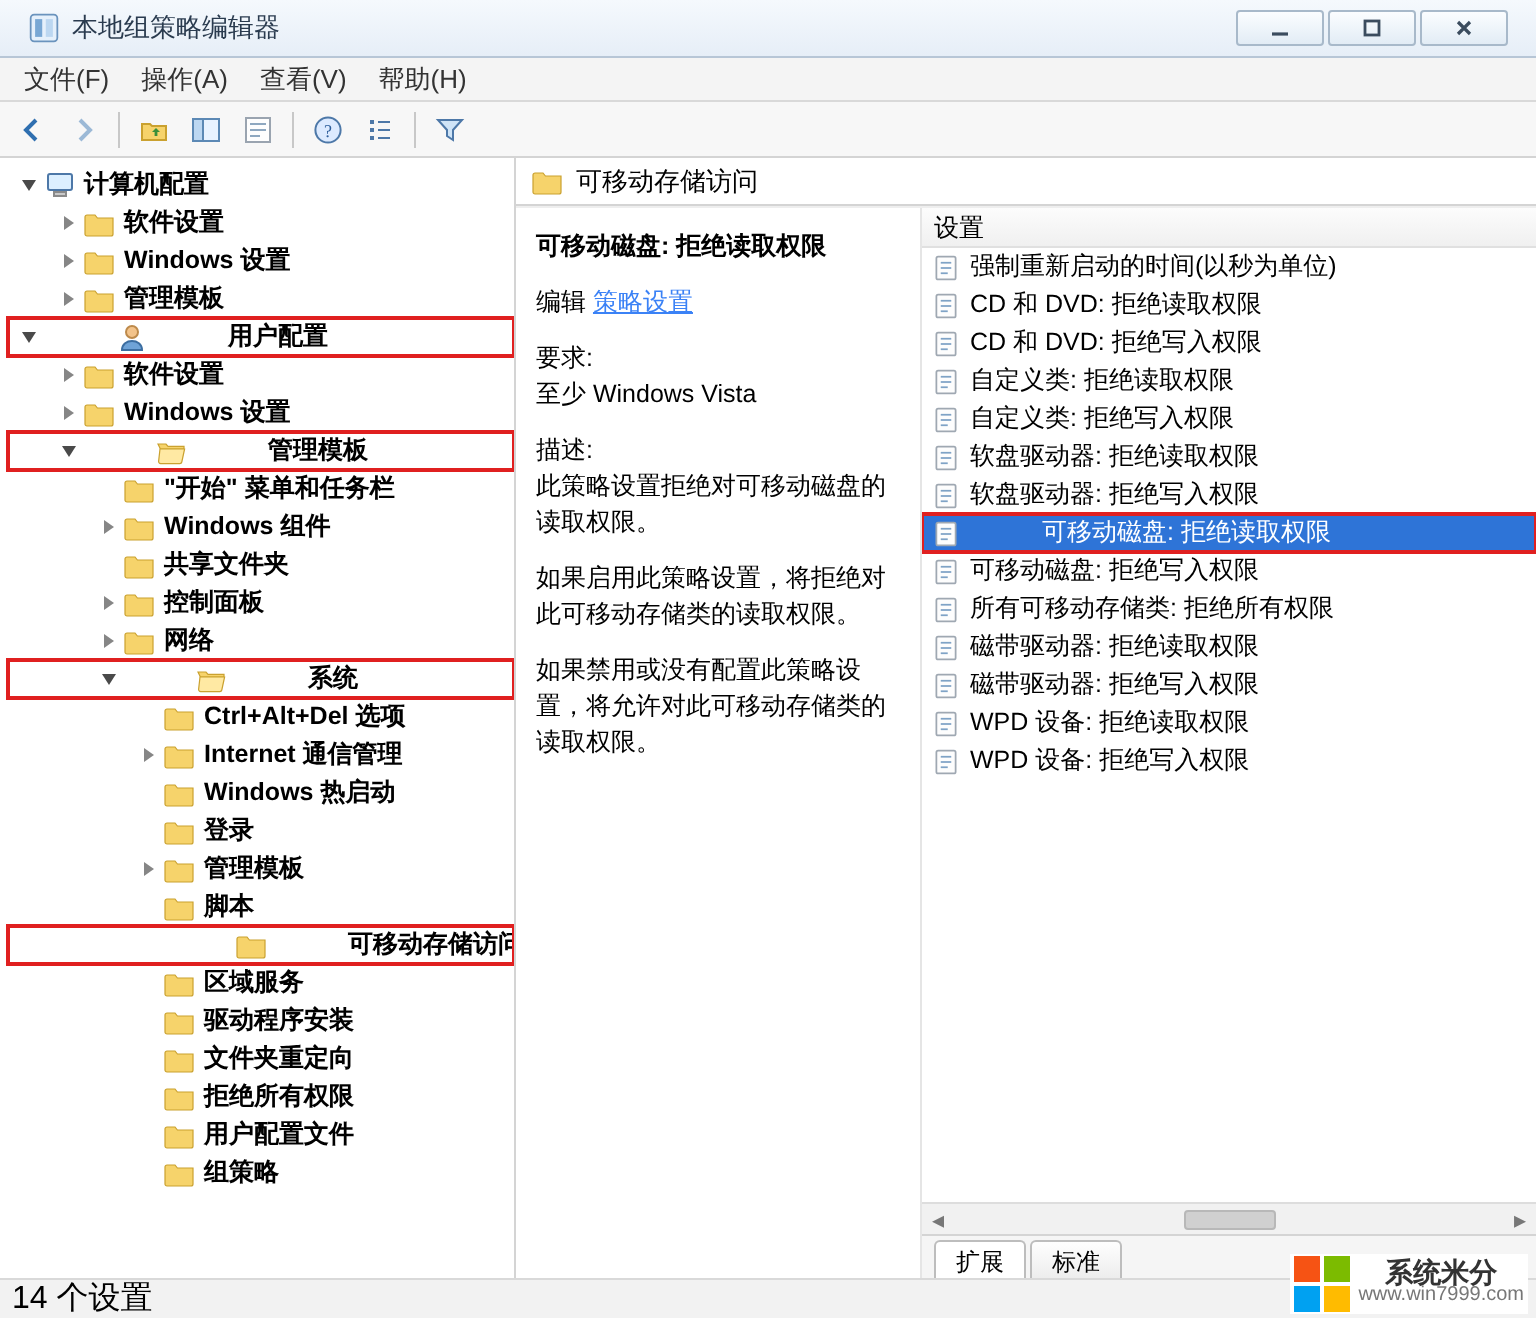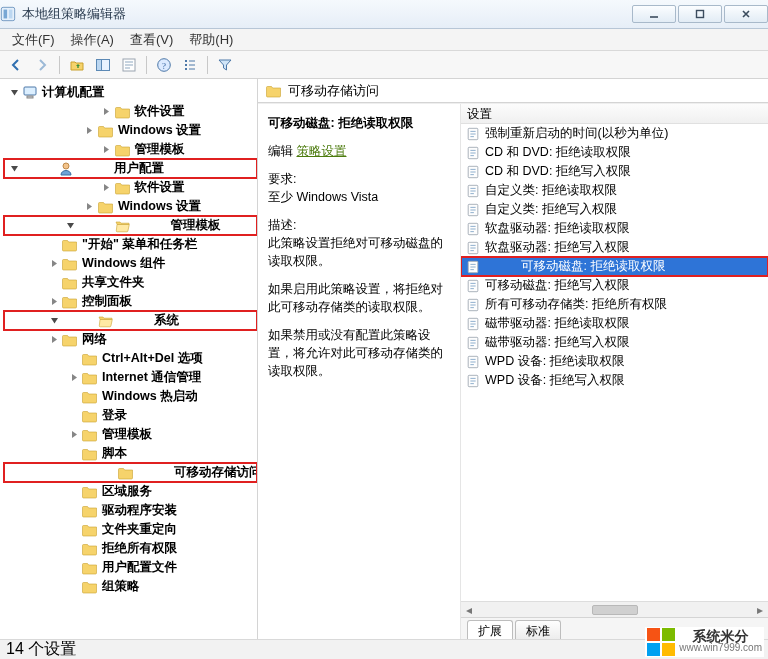--- a/index.html
+++ b/index.html
@@ -13,21 +13,21 @@
       height: 659px;
       overflow: hidden;
       position: relative;
     }
     
     .titlebar {
       height: 29px;
       background: linear-gradient(#f5f9fd, #e6eef7);
       border-bottom: 1px solid #b7c6d6;
       display: flex; align-items: center;
-      padding: 0 0;
+      padding: 0 14px;
     }
     .titlebar .app-icon {
       width: 16px; height: 16px; margin-right: 6px;
       display: inline-flex; align-items: center; justify-content: center;
     }
     .titlebar .app-icon svg { width: 16px; height: 16px; }
     .titlebar .title-text { flex: 1; font-size: 13px; color: #2a3b4f; }
     .win-btns { display: flex; gap: 0; }
     .win-btn {
       width: 44px; height: 18px; margin-left: 2px;
@@ -97,21 +97,21 @@
     .t-exp svg { width: 9px; height: 9px; display: block; }
     .t-icon {
       width: 16px; height: 16px; display: inline-flex;
       align-items: center; justify-content: center;
       margin-right: 4px; flex: 0 0 auto;
     }
     .t-icon svg { width: 16px; height: 16px; }
     .t-label { }
     
     .d0 { padding-left: 4px; }
-    .d1 { padding-left: 24px; justify-content: center; }
+    .d1 { padding-left: 24px; }
     .d2 { padding-left: 44px; }
     .d3 { padding-left: 64px; }
     
     .redbox {
       outline: 2px solid #e02020;
       outline-offset: -1px;
       gap: 36px;
     }
     
     .right-pane {
@@ -130,21 +130,21 @@
       flex: 1; display: flex; overflow: hidden;
       border-top: 1px solid #eee;
       justify-content: flex-end;
     }
     .detail-col {
       width: 202px; padding: 10px 10px 6px 10px;
       font-size: 12.5px; line-height: 18px;
       overflow: hidden;
     }
     .detail-col .dc-title { font-weight: bold; margin-bottom: 10px; }
-    .detail-col .dc-editlink { color: #4d7c0f; text-decoration: underline; cursor: pointer; }
+    .detail-col .dc-editlink { color: #3b82f6; text-decoration: underline; cursor: pointer; }
     .detail-col p { margin: 0 0 10px 0; }
     .list-col {
       flex: 1; display: flex; flex-direction: column;
       border-left: 1px solid #e5e5e5;
       overflow: hidden;
     }
     .list-hdr {
       height: 20px; background: linear-gradient(#fcfcfc,#f0f0f0);
       border-bottom: 1px solid #e0e0e0;
       padding: 2px 6px;
@@ -528,45 +528,45 @@
               <use href="#i-tri-right"></use>
             </svg>
           </span>
         <span class="t-icon">
             <svg>
               <use href="#i-folder"></use>
             </svg>
           </span>
         <span class="t-label">控制面板</span>
       </div>
+      <div class="tree-row d2">
+        <span class="t-exp">
+            <svg>
+              <use href="#i-tri-right"></use>
+            </svg>
+          </span>
+        <span class="t-icon">
+            <svg>
+              <use href="#i-folder"></use>
+            </svg>
+          </span>
+        <span class="t-label">网络</span>
+      </div>
       <div class="tree-row d2 redbox">
         <span class="t-exp">
             <svg>
               <use href="#i-tri-down"></use>
             </svg>
           </span>
         <span class="t-icon">
             <svg>
               <use href="#i-folder-open"></use>
             </svg>
           </span>
         <span class="t-label">系统</span>
-      </div>
-      <div class="tree-row d2">
-        <span class="t-exp">
-            <svg>
-              <use href="#i-tri-right"></use>
-            </svg>
-          </span>
-        <span class="t-icon">
-            <svg>
-              <use href="#i-folder"></use>
-            </svg>
-          </span>
-        <span class="t-label">网络</span>
       </div>
 
       <div class="tree-row d3">
         <span class="t-exp"></span>
         <span class="t-icon">
             <svg>
               <use href="#i-folder"></use>
             </svg>
           </span>
         <span class="t-label">Ctrl+Alt+Del 选项</span>

